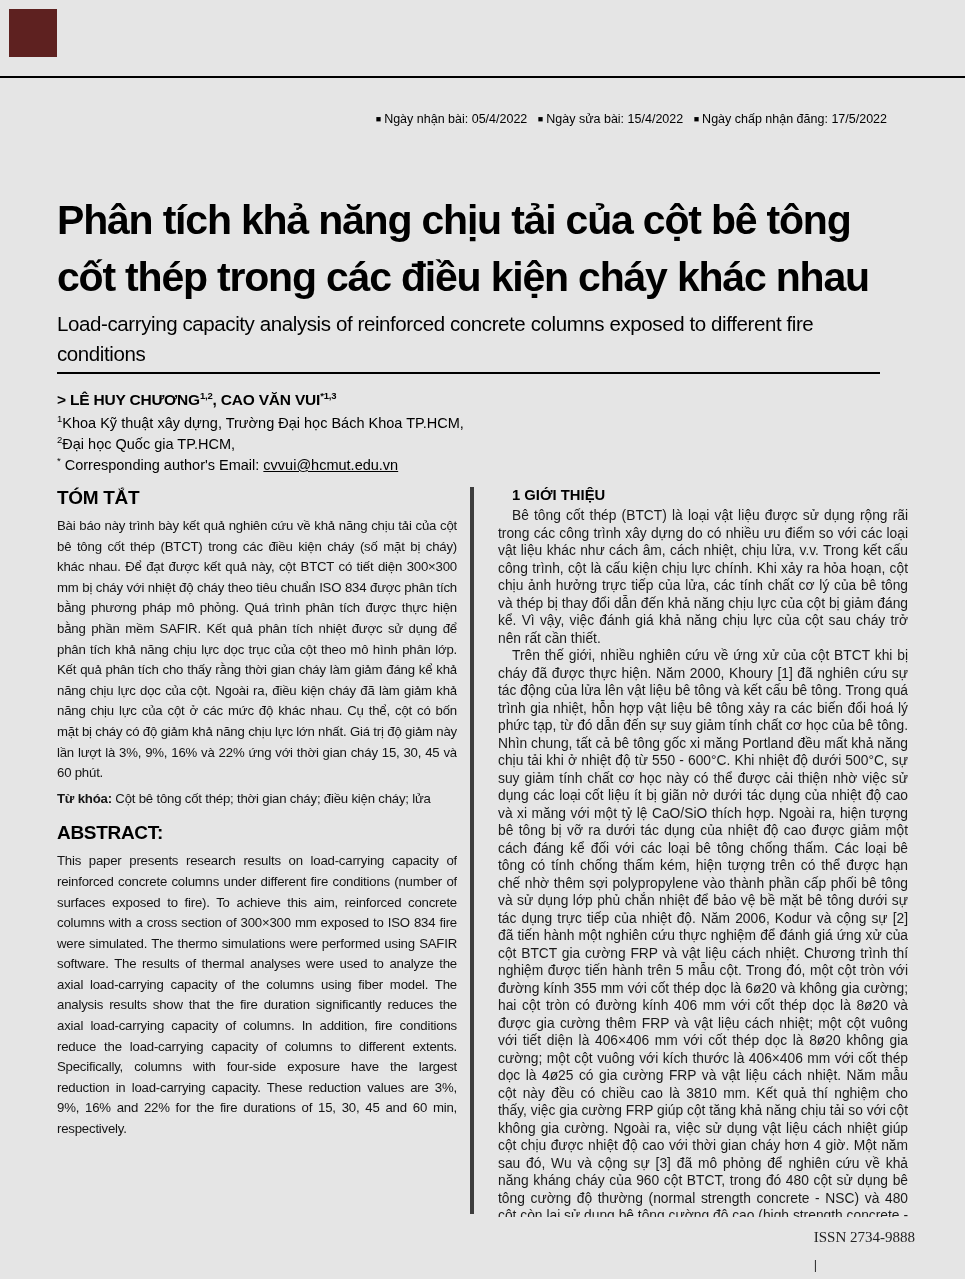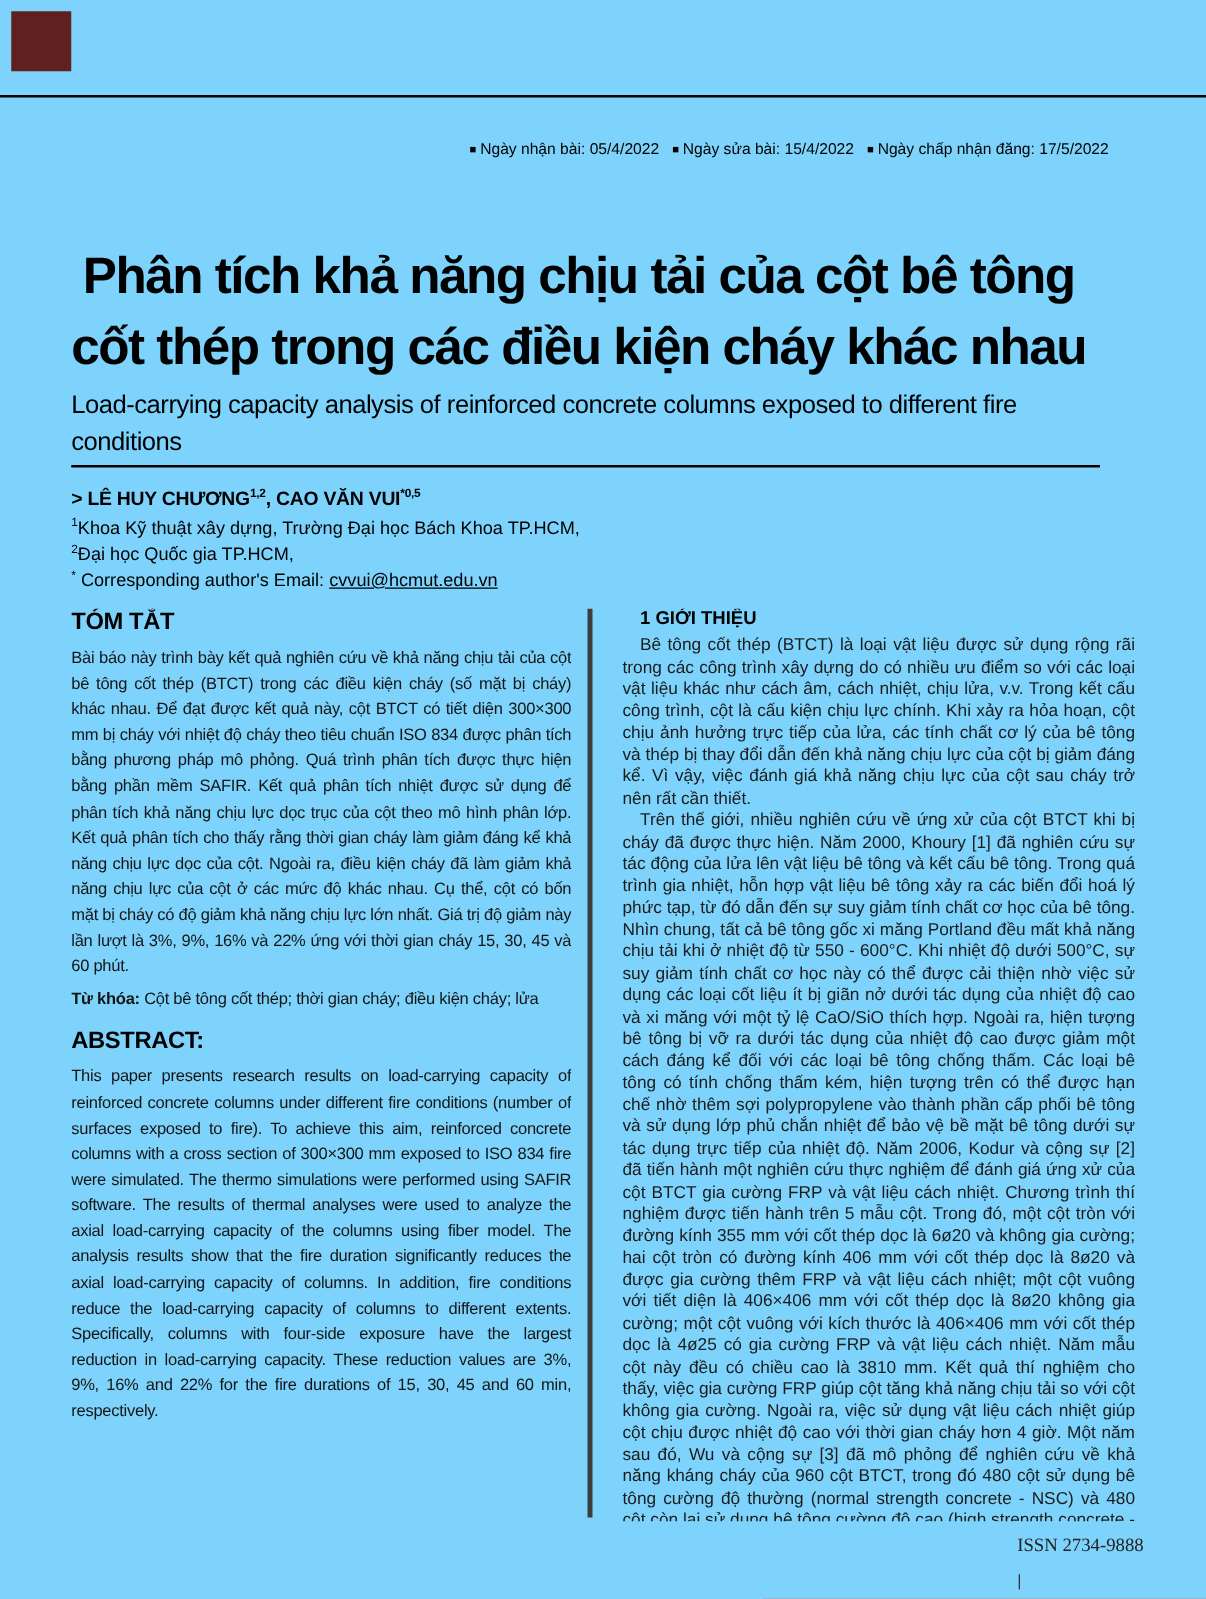--- a/index.html
+++ b/index.html
@@ -1,27 +1,27 @@
 <!DOCTYPE html>
 <html><head>
 <meta charset="utf-8">
 <style>
   html,body{margin:0;padding:0;background:#9a9a9a;}
-  .page{position:relative;width:965px;height:1279px;margin:0 auto;background:#7dd3fc;
+  .page{position:relative;width:965px;height:1279px;margin:0 auto;background:#e5e5e5;
         font-family:"Liberation Sans",sans-serif;color:#111;overflow:hidden;}
 
   .corner-square{position:absolute;left:9px;top:9px;width:48px;height:48px;background:#5E2120;}
   .top-rule{position:absolute;left:0;top:76px;width:965px;height:2px;background:#000;}
 
   .dateline{position:absolute;top:112px;right:78px;font-size:12.5px;color:#000;white-space:nowrap;}
   .dateline .seg{margin-left:7px;}
   .dateline .sq{font-size:9px;vertical-align:1.5px;margin-right:3px;}
 
   .title{position:absolute;left:57px;top:192px;margin:0;font-size:41px;line-height:57px;
-         font-weight:700;letter-spacing:-1.2px;color:#000;text-align:center;}
+         font-weight:700;letter-spacing:-1.2px;color:#000;}
   .title .tline{display:block;white-space:nowrap;}
   .subtitle{position:absolute;left:57px;top:309px;width:828px;font-size:20.5px;line-height:30px;
             font-weight:400;letter-spacing:-0.4px;color:#000;}
   .rule2{position:absolute;left:57px;top:372px;width:823px;height:2px;background:#000;}
 
   .authors{position:absolute;left:57px;top:389px;font-size:14.5px;line-height:21px;color:#000;}
   .authors-line{font-weight:700;font-size:15.5px;margin-bottom:3px;letter-spacing:-0.2px;}
   sup{font-size:9.5px;line-height:0;}
   .email{color:#000;text-decoration:underline;}
 
@@ -64,21 +64,21 @@
 
   <h1 class="title">
     <span class="tline">Phân tích khả năng chịu tải của cột bê tông</span>
     <span class="tline">cốt thép trong các điều kiện cháy khác nhau</span>
   </h1>
 
   <div class="subtitle">Load-carrying capacity analysis of reinforced concrete columns exposed to different fire conditions</div>
   <div class="rule2"></div>
 
   <div class="authors">
-    <div class="authors-line"><span>&gt;</span><span> LÊ HUY CHƯƠNG</span><sup>1,2</sup><span>, </span><span>CAO VĂN VUI</span><sup>*0,5</sup></div>
+    <div class="authors-line"><span>&gt;</span><span> LÊ HUY CHƯƠNG</span><sup>1,2</sup><span>, </span><span>CAO VĂN VUI</span><sup>*1,3</sup></div>
     <div class="affil"><sup>1</sup><span>Khoa Kỹ thuật xây dựng, Trường Đại học Bách Khoa TP.HCM,</span></div>
     <div class="affil"><sup>2</sup><span>Đại học Quốc gia TP.HCM,</span></div>
     <div class="affil"><sup>*</sup><span> Corresponding author's Email: </span><a class="email" href="#">cvvui@hcmut.edu.vn</a></div>
   </div>
 
   <div class="col-left">
     <h2>TÓM TẮT</h2>
     <p>Bài báo này trình bày kết quả nghiên cứu về khả năng chịu tải của cột bê tông cốt thép (BTCT) trong các điều kiện cháy (số mặt bị cháy) khác nhau. Để đạt được kết quả này, cột BTCT có tiết diện 300×300 mm bị cháy với nhiệt độ cháy theo tiêu chuẩn ISO 834 được phân tích bằng phương pháp mô phỏng. Quá trình phân tích được thực hiện bằng phần mềm SAFIR. Kết quả phân tích nhiệt được sử dụng để phân tích khả năng chịu lực dọc trục của cột theo mô hình phân lớp. Kết quả phân tích cho thấy rằng thời gian cháy làm giảm đáng kể khả năng chịu lực dọc của cột. Ngoài ra, điều kiện cháy đã làm giảm khả năng chịu lực của cột ở các mức độ khác nhau. Cụ thể, cột có bốn mặt bị cháy có độ giảm khả năng chịu lực lớn nhất. Giá trị độ giảm này lần lượt là 3%, 9%, 16% và 22% ứng với thời gian cháy 15, 30, 45 và 60 phút.</p>
     <p class="kw"><b>Từ khóa:</b><span> Cột bê tông cốt thép; thời gian cháy; điều kiện cháy; lửa</span></p>
     <h2 class="second">ABSTRACT:</h2>

